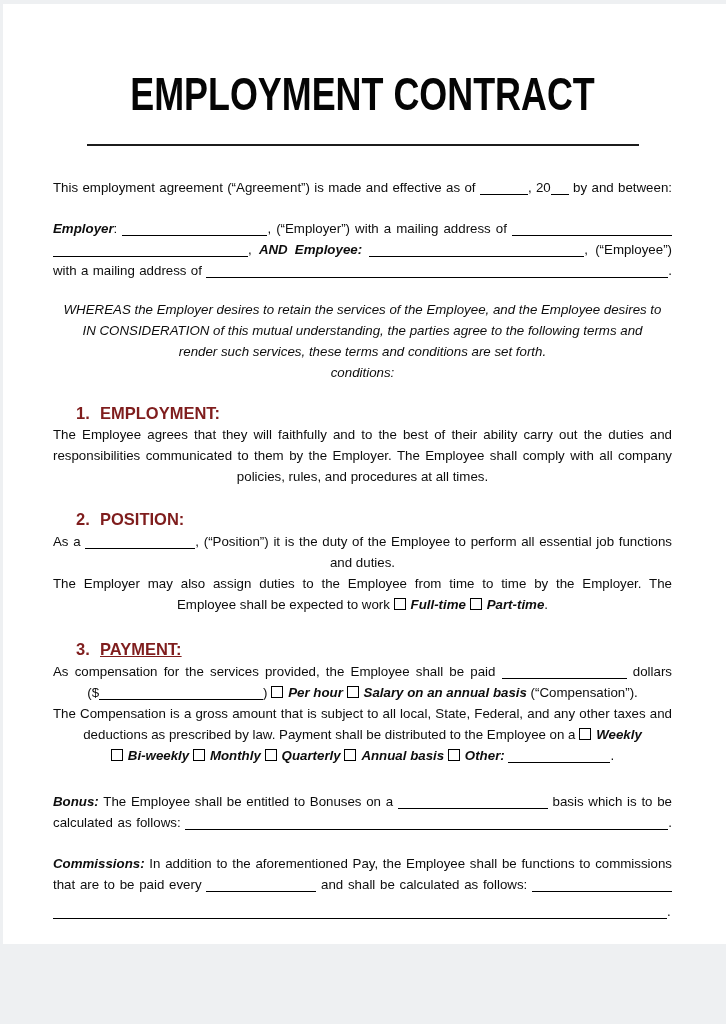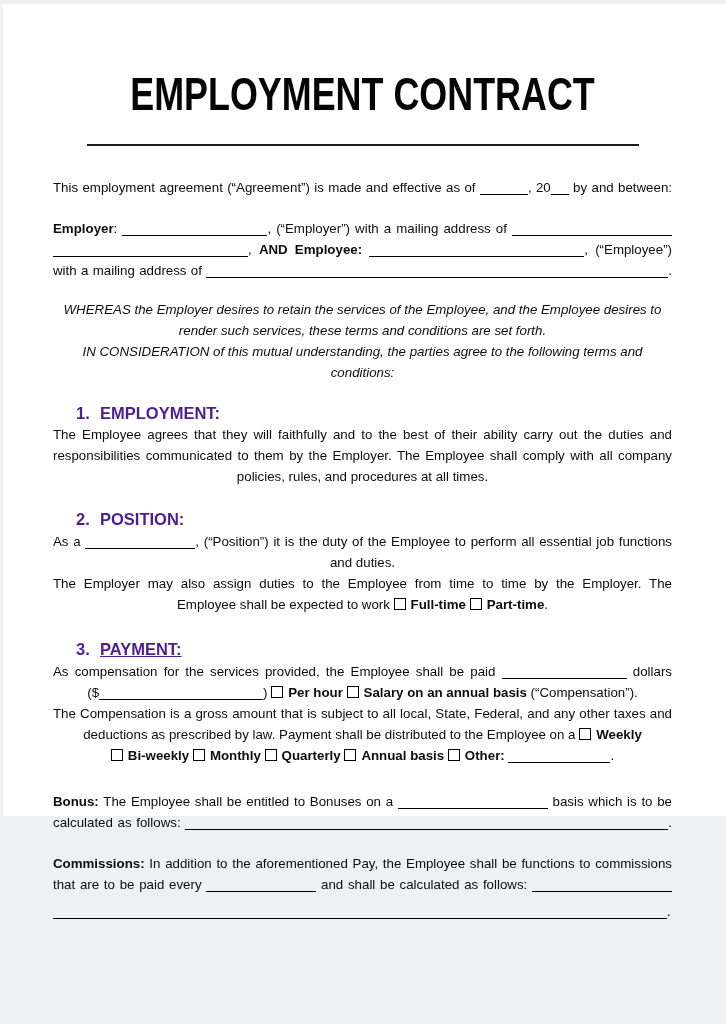--- a/index.html
+++ b/index.html
@@ -4,21 +4,21 @@
 <style>
   html,body{margin:0;padding:0;}
   body{
     width:726px;height:1024px;overflow:hidden;
     background:#eef0f2;
     font-family:"Liberation Sans","DejaVu Sans",sans-serif;
     color:#0d0d0d;
   }
   .page{
     position:absolute;left:3px;top:4px;
-    width:723px;height:812px;
+    width:723px;height:940px;
     background:#ffffff;
     box-sizing:border-box;
     padding:0 54px 0 50px;
   }
   .doc{font-size:13.3px;}
   .title{
     margin-top:64px;
     font-size:46px;line-height:52px;font-weight:700;
     text-align:center;color:#050505;
     transform:scaleX(.78);transform-origin:50% 50%;
@@ -37,27 +37,27 @@
   .blk-parties{margin-top:20px;}
   .blk-whereas{margin-top:18px;font-style:italic;}
   .blk-employment-body{margin-top:0;}
   .blk-position-body{margin-top:1px;}
   .blk-payment-body{margin-top:1px;}
   .blk-bonus{margin-top:25px;}
   .blk-commissions{margin-top:20px;}
   .blk-commissions .ln:nth-child(3){margin-top:6px;}
   .heading{
     font-size:16.5px;font-weight:700;line-height:22px;
-    padding-left:23px;color:#4c1d95;
+    padding-left:23px;color:#7f1d1d;
   }
   .hd-employment{margin-top:19px;}
   .hd-position{margin-top:21px;}
   .hd-payment{margin-top:23px;text-decoration:underline;}
   .hnum{display:inline-block;width:24px;}
-  b{font-weight:700;}
+  b{font-weight:700;font-style:italic;}
   .bl{
     display:inline-block;height:14px;
     border-bottom:1.5px solid #000;
     vertical-align:-3px;
   }
   .cb{
     display:inline-block;width:10px;height:10px;
     border:1.6px solid #000;
     margin-right:5px;vertical-align:-1px;
     background:#fff;
@@ -73,22 +73,22 @@
       <div class="para blk-intro">
         <div class="ln j"><span>This employment agreement (“Agreement”) is made and effective as of </span><span class="bl" style="width: 48px;"></span><span>, 20</span><span class="bl" style="width: 18px;"></span><span> by and between:</span></div>
       </div>
       <div class="para blk-parties">
         <div class="ln j"><b>Employer</b><span>: </span><span class="bl" style="width: 145px;"></span><span>, (“Employer”) with a mailing address of </span><span class="bl" style="width: 160px;"></span></div>
         <div class="ln j"><span class="bl" style="width: 195px;"></span><span>, </span><b>AND Employee:</b><span> </span><span class="bl" style="width: 215px;"></span><span>, (“Employee”)</span></div>
         <div class="ln j"><span>with a mailing address of </span><span class="bl" style="width: 462px;"></span><span>.</span></div>
       </div>
       <div class="para blk-whereas">
         <div class="ln c"><span>WHEREAS the Employer desires to retain the services of the Employee, and the Employee desires to</span></div>
+        <div class="ln c"><span>IN CONSIDERATION of this mutual understanding, the parties agree to the following terms and</span></div>
         <div class="ln c"><span>render such services, these terms and conditions are set forth.</span></div>
-        <div class="ln c"><span>IN CONSIDERATION of this mutual understanding, the parties agree to the following terms and</span></div>
         <div class="ln c"><span>conditions:</span></div>
       </div>
       <div class="heading hd-employment"><span class="hnum">1.</span><span>EMPLOYMENT:</span></div>
       <div class="para blk-employment-body">
         <div class="ln j"><span>The Employee agrees that they will faithfully and to the best of their ability carry out the duties and</span></div>
         <div class="ln j"><span>responsibilities communicated to them by the Employer. The Employee shall comply with all company</span></div>
         <div class="ln l"><span>policies, rules, and procedures at all times.</span></div>
       </div>
       <div class="heading hd-position"><span class="hnum">2.</span><span>POSITION:</span></div>
       <div class="para blk-position-body">

